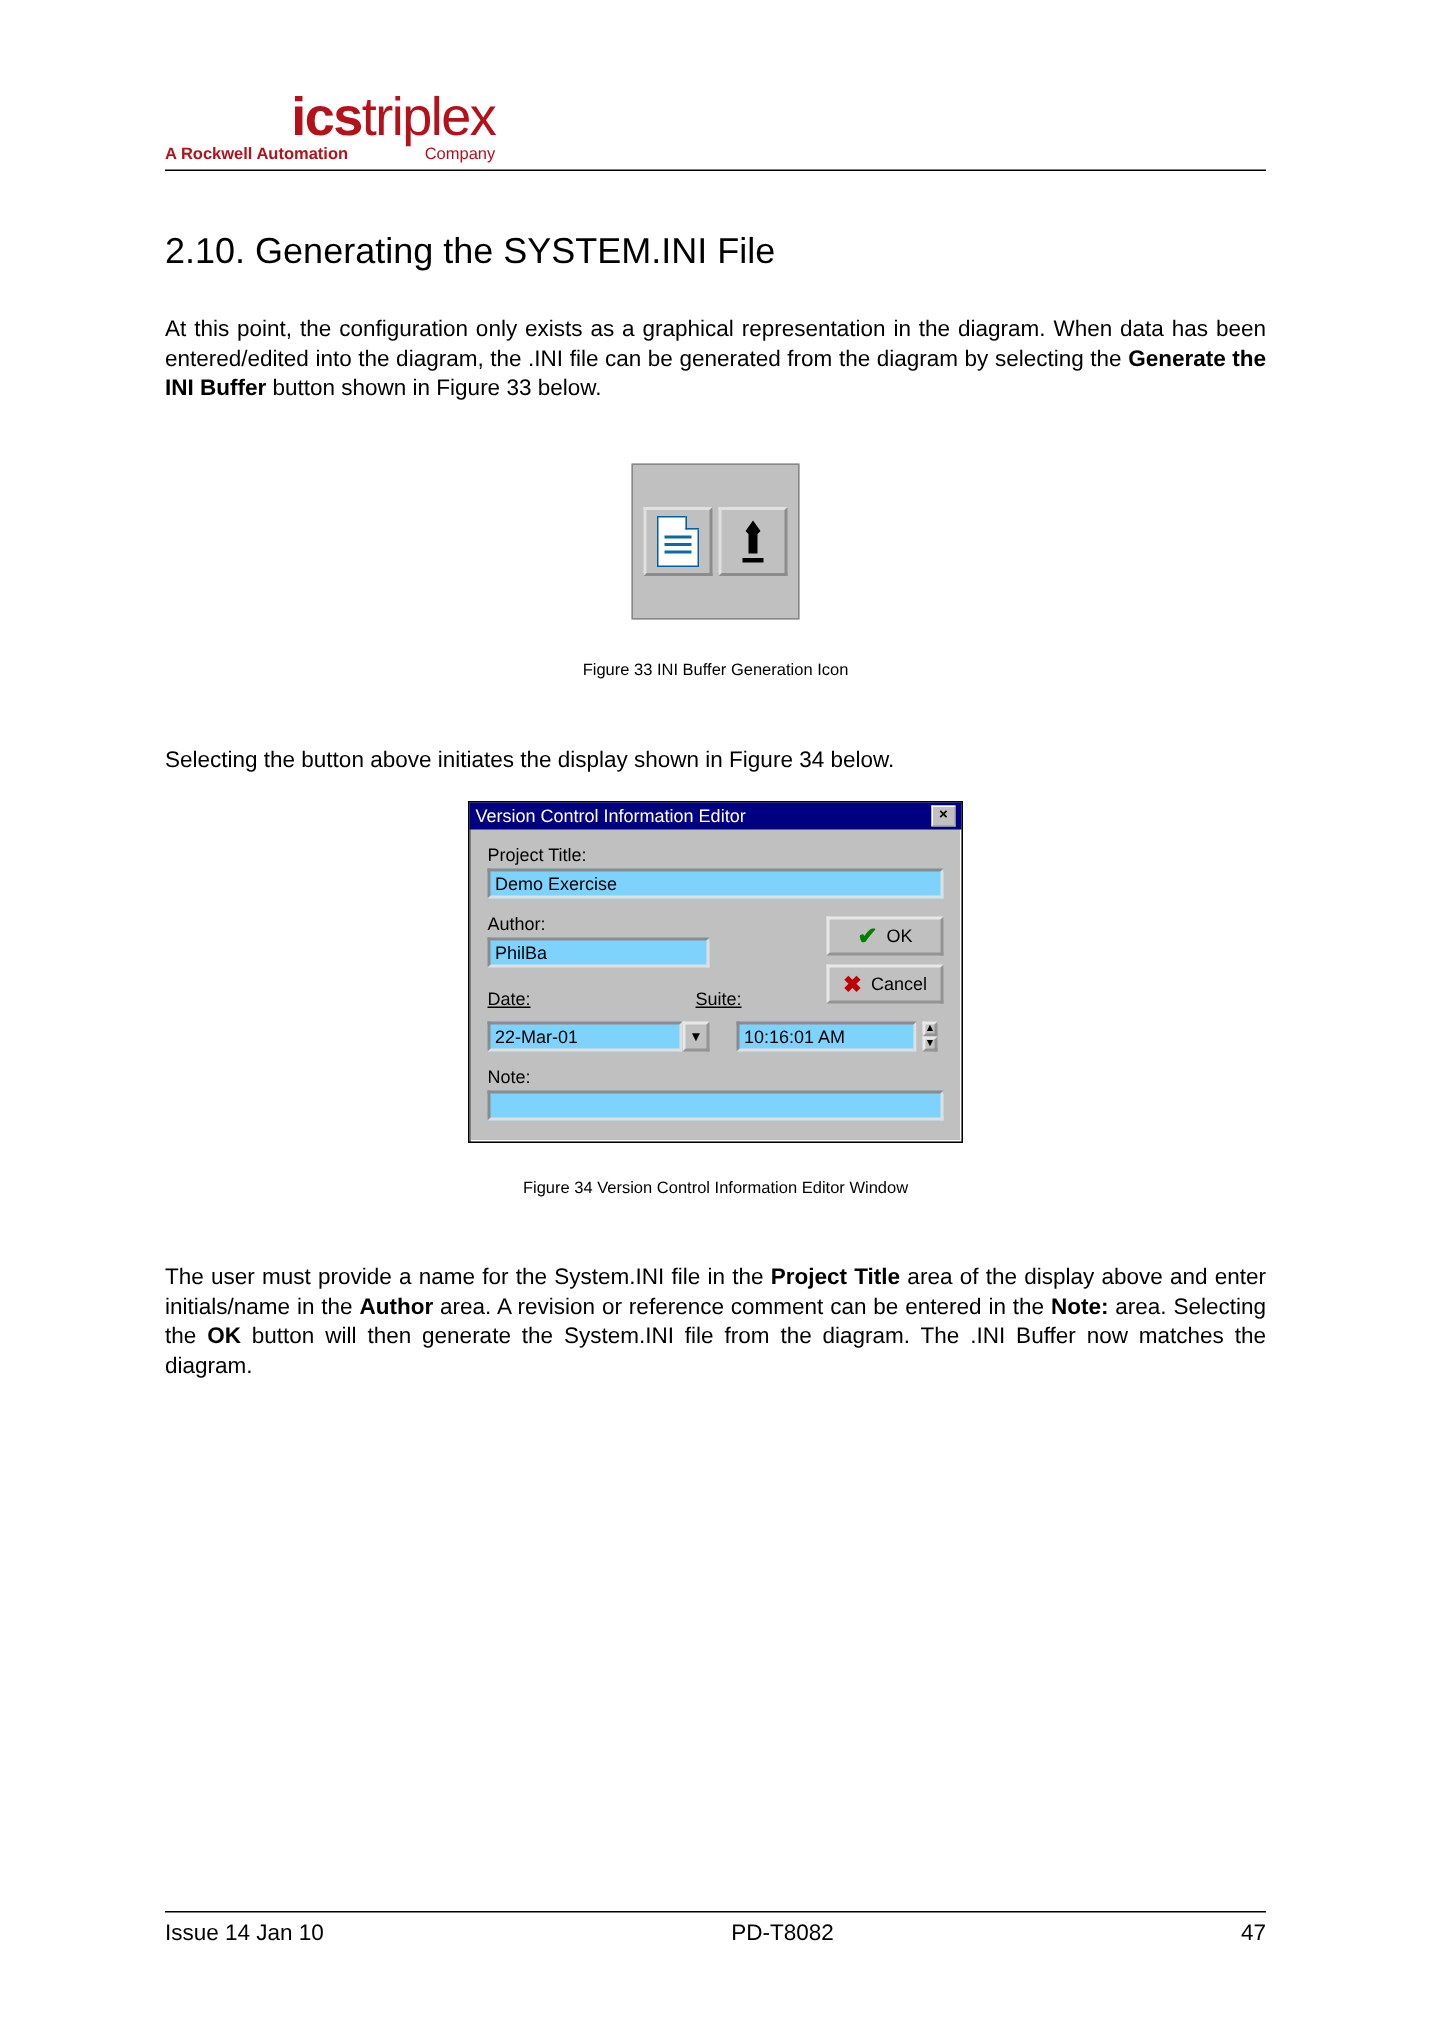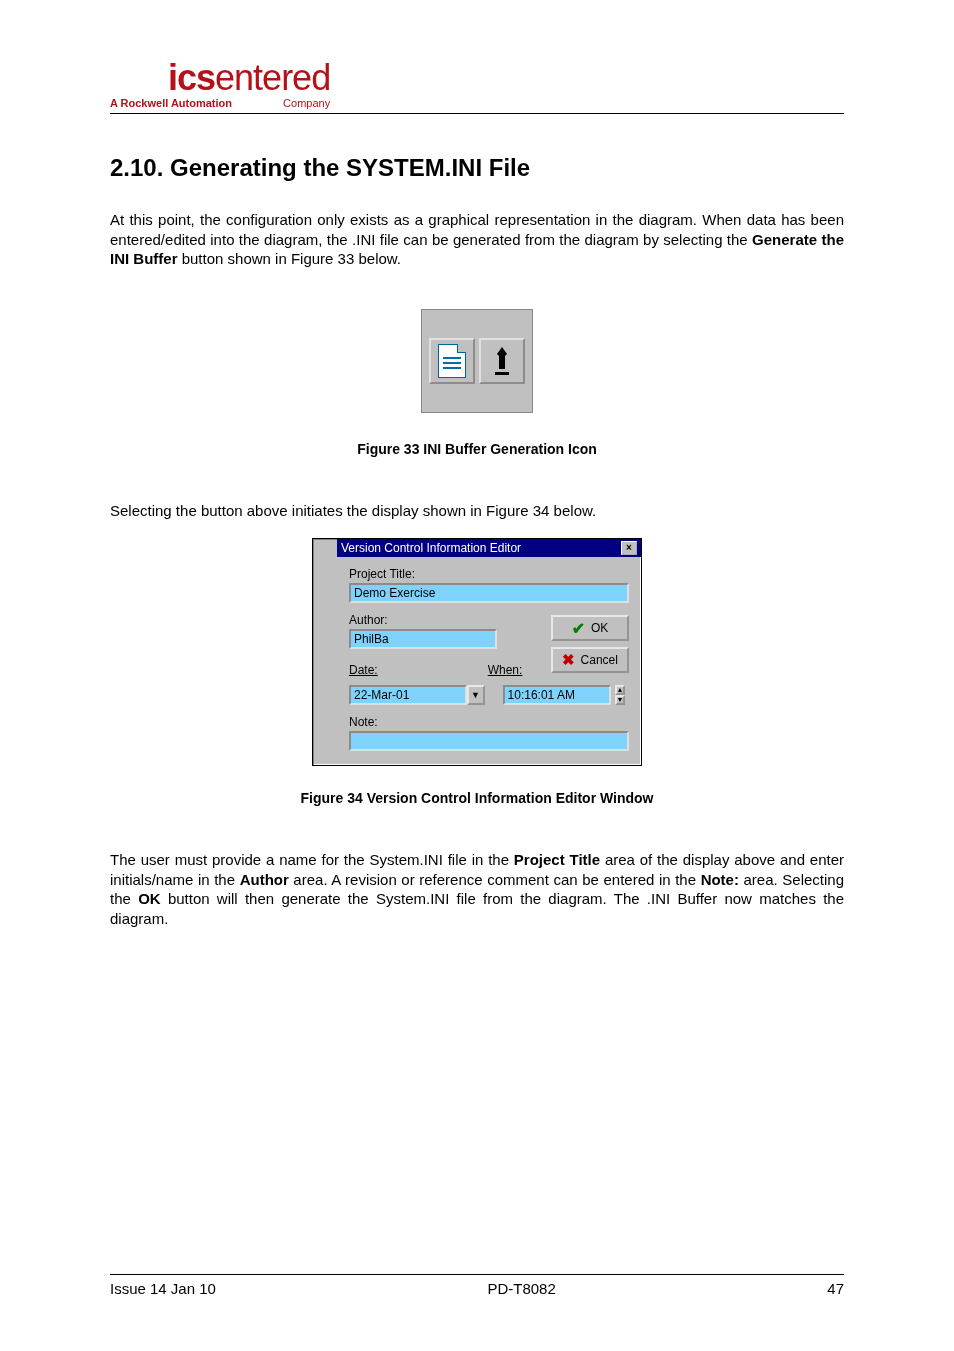--- a/index.html
+++ b/index.html
@@ -48,21 +48,21 @@
     .logo-tagline {
       font-size: 11px;
       color: #b5111a;
       font-weight: 700;
       margin-top: 2px;
       display: block;
     }
     .logo-tagline .company-word { font-weight: 400; padding-left: 48px; }
     h2.section-title {
       font-size: 24px;
-      font-weight: 700;
+      font-weight: 400;
       margin-top: 30px;
       margin-bottom: 28px;
     }
     p.body-text {
       font-size: 15px;
       text-align: justify;
       line-height: 1.3;
       margin-bottom: 16px;
     }
     .bold { font-weight: 700; }
@@ -119,38 +119,37 @@
       margin-bottom: 3px;
     }
     .tb-pen {
       width: 34px;
       height: 34px;
       position: relative;
     }
     .tb-pen svg { width: 100%; height: 100%; }
     .fig-caption {
       text-align: center;
-      font-weight: 700;
-      font-size: 14px;
+      font-weight: 400;
+      font-size: 11px;
       margin-bottom: 44px;
     }
     .dialog-wrap {
       display: flex;
       justify-content: center;
       margin-top: 18px;
       margin-bottom: 24px;
     }
     .dialog {
       width: 330px;
       background: #c0c0c0;
       border: 1px solid #000;
       box-shadow: 1px 1px 0 #808080 inset, -1px -1px 0 #fff inset;
       font-family: "MS Sans Serif", Tahoma, sans-serif;
       font-size: 12px;
-      padding-left: 24px;
     }
     .dialog-title {
       background: #000080;
       color: #fff;
       padding: 2px 4px;
       display: flex;
       justify-content: space-between;
       align-items: center;
       font-size: 12px;
     }
@@ -265,21 +264,21 @@
       font-size: 15px;
     }
   </style>
 </head>
 <body>
 
 <div class="page-container">
   <div class="header-row">
     <div class="logo-block">
       <div>
-        <span class="logo-ics">ics</span><span class="logo-triplex">entered</span>
+        <span class="logo-ics">ics</span><span class="logo-triplex">triplex</span>
       </div>
       <span class="logo-tagline">
         <span>A </span><span>Rockwell Automation</span><span class="company-word"> Company</span>
       </span>
     </div>
   </div>
 
   <h2 class="section-title">
     <span>2.10.</span>
     <span>Generating the SYSTEM.INI File</span>
@@ -336,21 +335,21 @@
             <span class="x-red">✖</span>
             <span>Cancel</span>
           </div>
         </div>
 
         <div class="row-dt" style="margin-top:14px;">
           <div class="col-dt">
             <span class="dlg-label" style="margin-top:0;">Date:</span>
           </div>
           <div class="col-dt" style="margin-left:92px;">
-            <span class="dlg-label" style="margin-top:0;">When:</span>
+            <span class="dlg-label" style="margin-top:0;">Suite:</span>
           </div>
         </div>
         <div class="row-dt" style="margin-top:6px;">
           <div class="date-combo">
             <input class="dlg-input" value="22-Mar-01" style="">
             <div class="combo-btn">▼</div>
           </div>
           <div class="time-row">
             <input class="dlg-input" value="10:16:01 AM" style="">
             <div class="spin-col">

